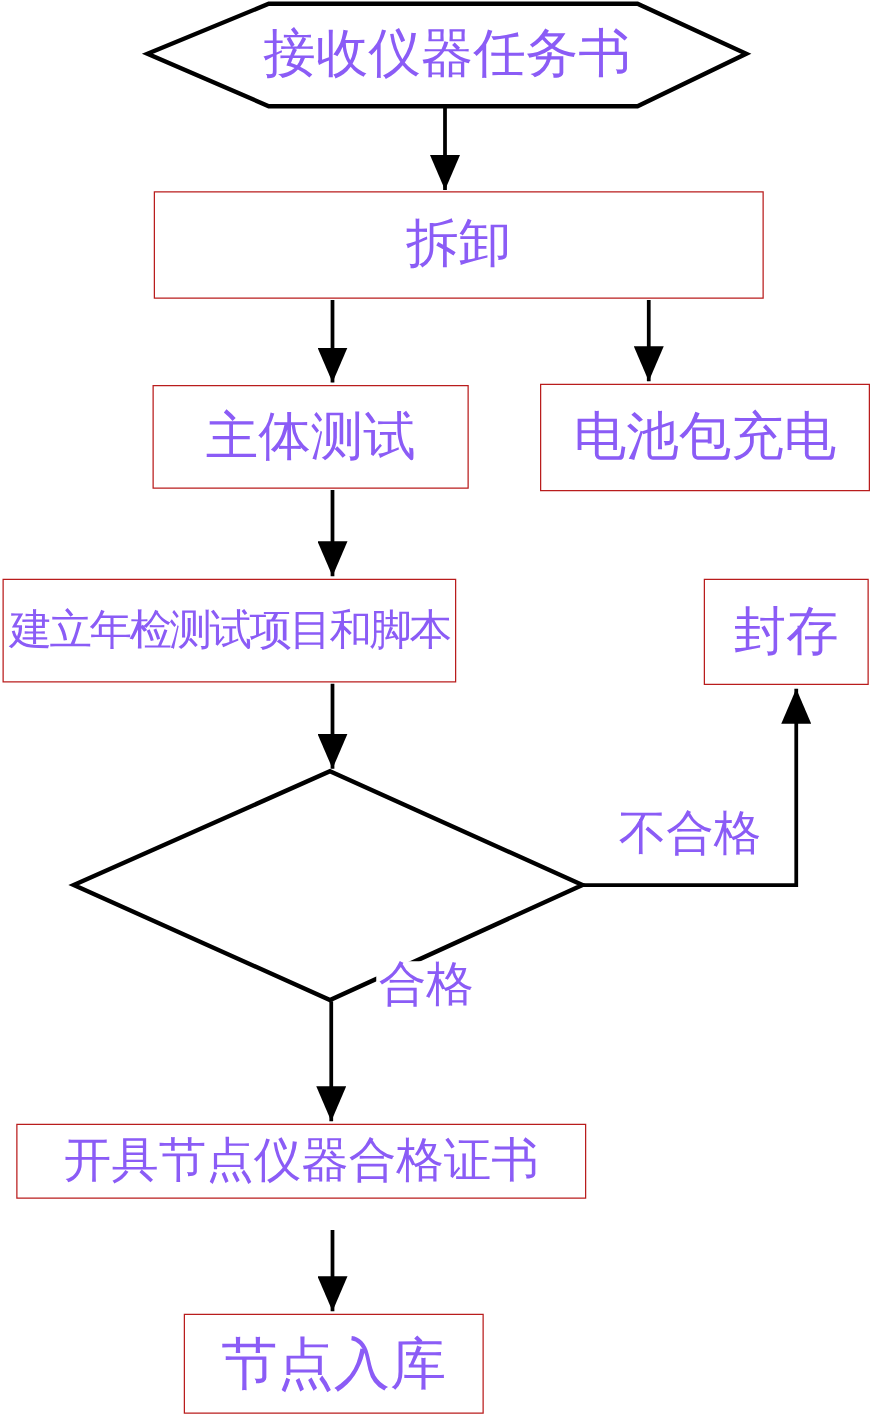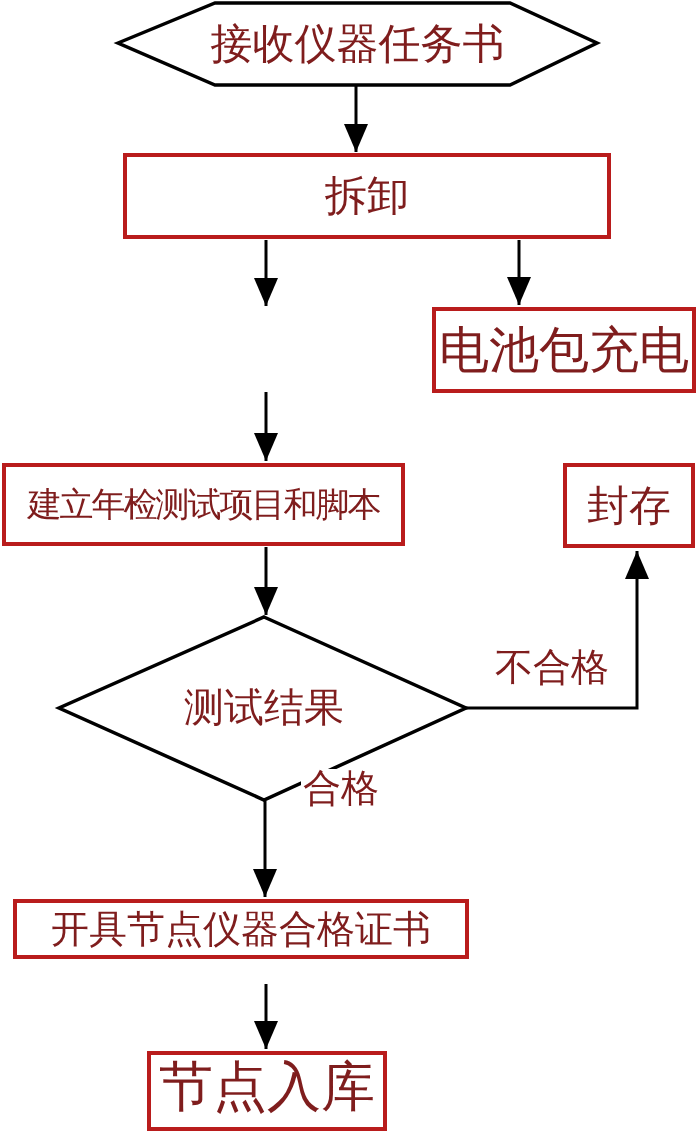--- a/index.html
+++ b/index.html
@@ -6,34 +6,34 @@
     margin: 0;
     padding: 0;
     background: #ffffff;
   }
   .canvas {
     position: relative;
     width: 700px;
     height: 1138px;
     background: #ffffff;
     font-family: "Liberation Serif", "DejaVu Serif", serif;
-    color: #7f1d1d;
+    color: #8b5cf6;
     overflow: hidden;
   }
   .edge-layer {
     position: absolute;
     left: 0;
     top: 0;
     width: 700px;
     height: 1138px;
   }
   .rect-node {
     position: absolute;
     box-sizing: border-box;
-    border: 4px solid #b91c1c;
+    border: 1px solid #b91c1c;
     background: #ffffff;
     display: flex;
     align-items: center;
     justify-content: center;
     text-align: center;
     white-space: nowrap;
     line-height: 1;
   }
   .shape-label {
     position: absolute;
@@ -83,30 +83,30 @@
 
     <line x1="265" y1="801" x2="265" y2="897" stroke="#000000" stroke-width="3" marker-end="url(#ah)"></line>
 
     <line x1="266" y1="984" x2="266" y2="1049" stroke="#000000" stroke-width="3" marker-end="url(#ah)"></line>
   </svg>
 
   <div class="shape-label" style="left:118px; top:3px; width:479px; height:82px; font-size:42px;">接收仪器任务书</div>
 
   <div class="rect-node" style="left:123px; top:153px; width:488px; height:86px; font-size:42px;">拆卸</div>
 
+  <div class="rect-node" style="left:122px; top:308px; width:253px; height:83px; font-size:42px;">主体测试</div>
 
-  <div class="rect-node" style="left:432px; top:307px; width:264px; height:86px; font-size:50px;">电池包充电</div>
+  <div class="rect-node" style="left:432px; top:307px; width:264px; height:86px; font-size:42px;">电池包充电</div>
 
-  <div class="rect-node" style="left:2px; top:463px; width:403px; height:83px; font-size:34px; letter-spacing:-2px;">建立年检测试项目和脚本</div>
+  <div class="rect-node" style="left:2px; top:463px; width:363px; height:83px; font-size:34px; letter-spacing:-2px;">建立年检测试项目和脚本</div>
 
   <div class="rect-node" style="left:563px; top:463px; width:132px; height:85px; font-size:42px;">封存</div>
 
-  <div class="shape-label" style="left:139px; top:688px; width:250px; height:40px; font-size:40px;">测试结果</div>
 
   <div class="rect-node" style="left:13px; top:899px; width:456px; height:60px; font-size:38px;">开具节点仪器合格证书</div>
 
-  <div class="rect-node" style="left:147px; top:1051px; width:240px; height:80px; font-size:54px;font-family:Liberation Mono, monospace;">节点入库</div>
+  <div class="rect-node" style="left:147px; top:1051px; width:240px; height:80px; font-size:45px;">节点入库</div>
 
   <div class="edge-label" style="left:552px; top:667px; font-size:38px;">不合格</div>
 
   <div class="edge-label" style="left:341px; top:788px; font-size:38px;">合格</div>
 
 </div>
 
 </body></html>

